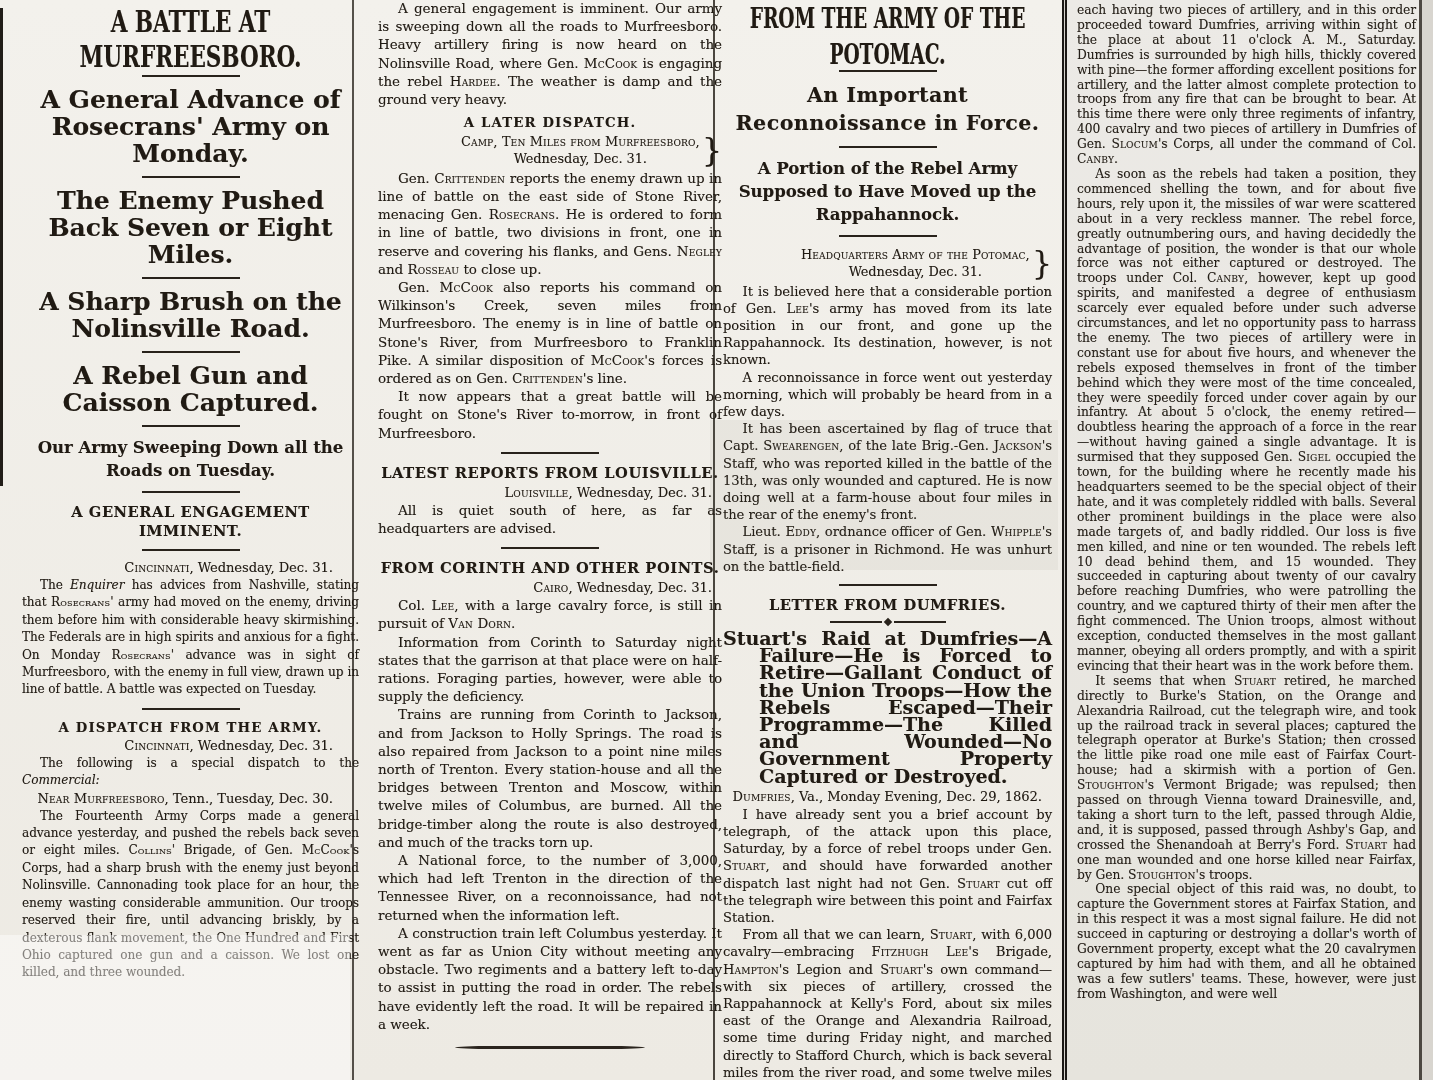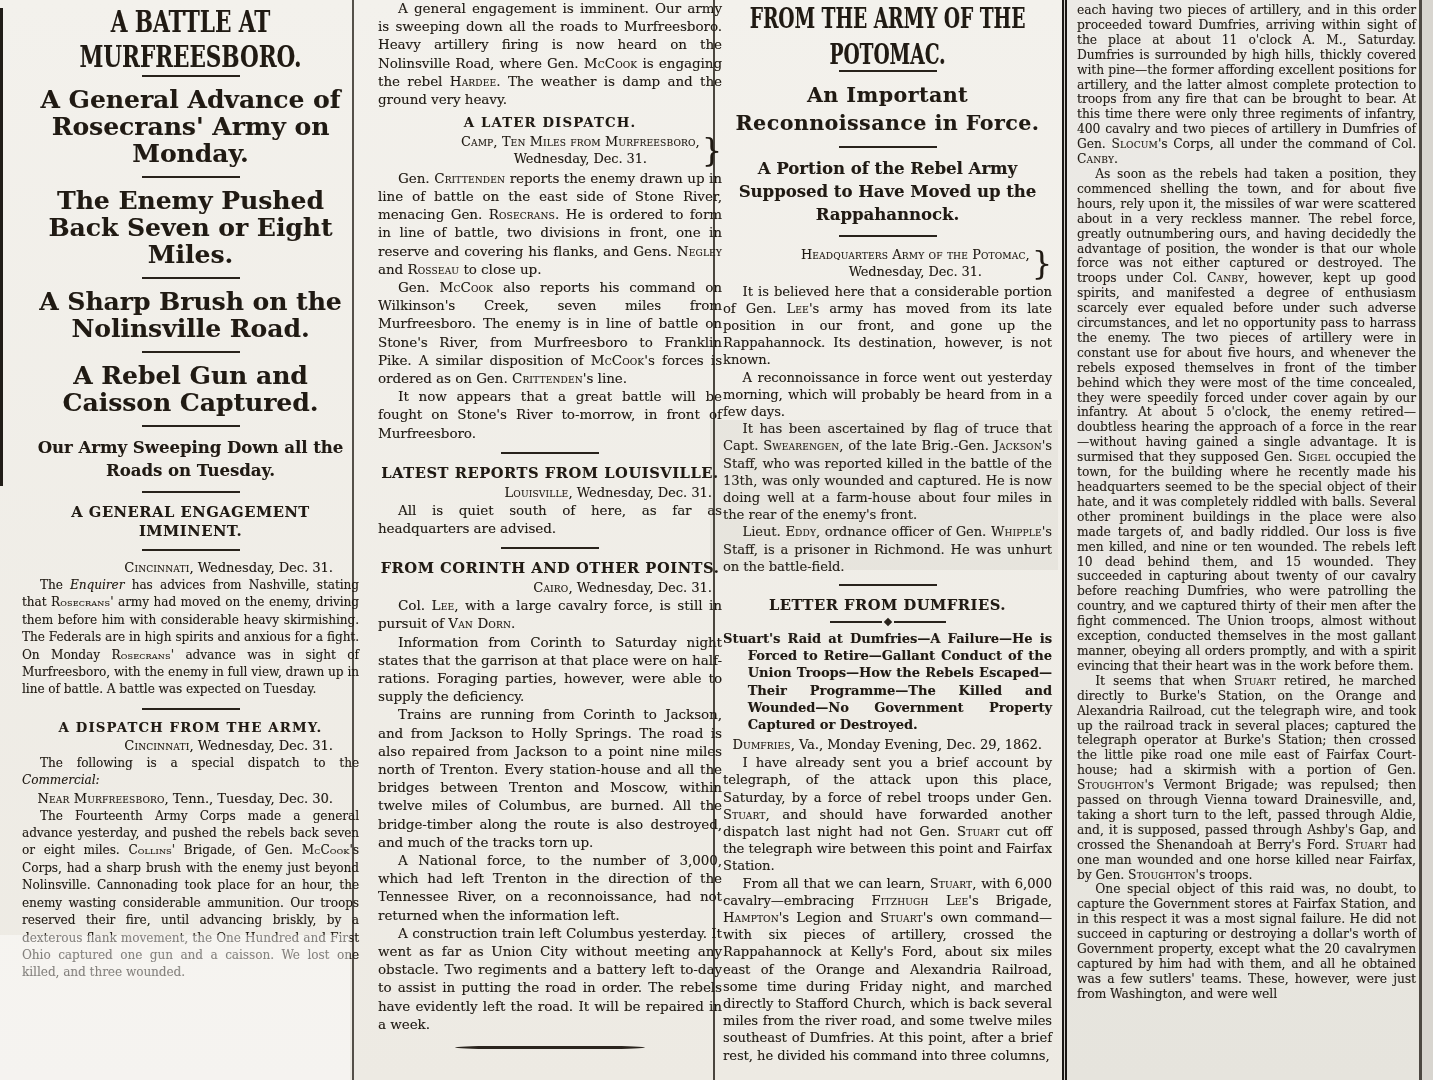--- a/index.html
+++ b/index.html
@@ -26,21 +26,21 @@
   .headline-lg{font-weight:bold;font-size:25px;line-height:27px;text-align:center;margin:4px 0;}
   .col3 .headline-lg{font-size:20.5px;line-height:28px;letter-spacing:0.5px;}
   .headline-md{font-weight:bold;font-size:16.5px;line-height:23px;text-align:center;margin:4px 2px;}
   .subhead{font-weight:bold;font-size:14.6px;line-height:19px;text-align:center;letter-spacing:0.6px;margin:6px 0 3px;}
   .subhead-sm{font-weight:bold;font-size:13.2px;line-height:17px;text-align:center;letter-spacing:1.2px;margin:5px 0 2px;}
   .dateline{font-size:13px;text-align:right;padding-right:10px;margin:1px 0 2px;}
   .col1 .dateline{padding-right:26px;}
   .dateline-brace{display:flex;justify-content:flex-end;align-items:center;font-size:12.8px;margin:2px 0;}
   .dlb-lines{text-align:center;line-height:1.35;}
   .dlb-brace{font-size:32px;line-height:0.9;margin-left:2px;font-weight:400;}
-  .deck{font-weight:bold;font-size:13px;line-height:17.2px;text-align:justify;
+  .deck{font-weight:bold;font-size:19px;line-height:17.2px;text-align:justify;
         padding-left:1.9em;text-indent:-1.9em;margin:5px 0 4px;}
   .rule{width:98px;height:2px;background:#28221b;margin:9px auto;}
   .rule-end{width:190px;height:3px;border-radius:40%/100%;background:#2a241d;margin:12px auto;}
   .rule-diamond{display:flex;align-items:center;justify-content:center;margin:5px auto 3px;}
   .dl{width:52px;height:2px;background:#28221b;}
   .dd{width:6px;height:6px;background:#28221b;transform:rotate(45deg);margin:0 3px;}
   .sc{font-variant:small-caps;letter-spacing:0.2px;text-align:center;}
   i{font-style:italic;}
 
   .vr{position:absolute;top:0;bottom:0;}

